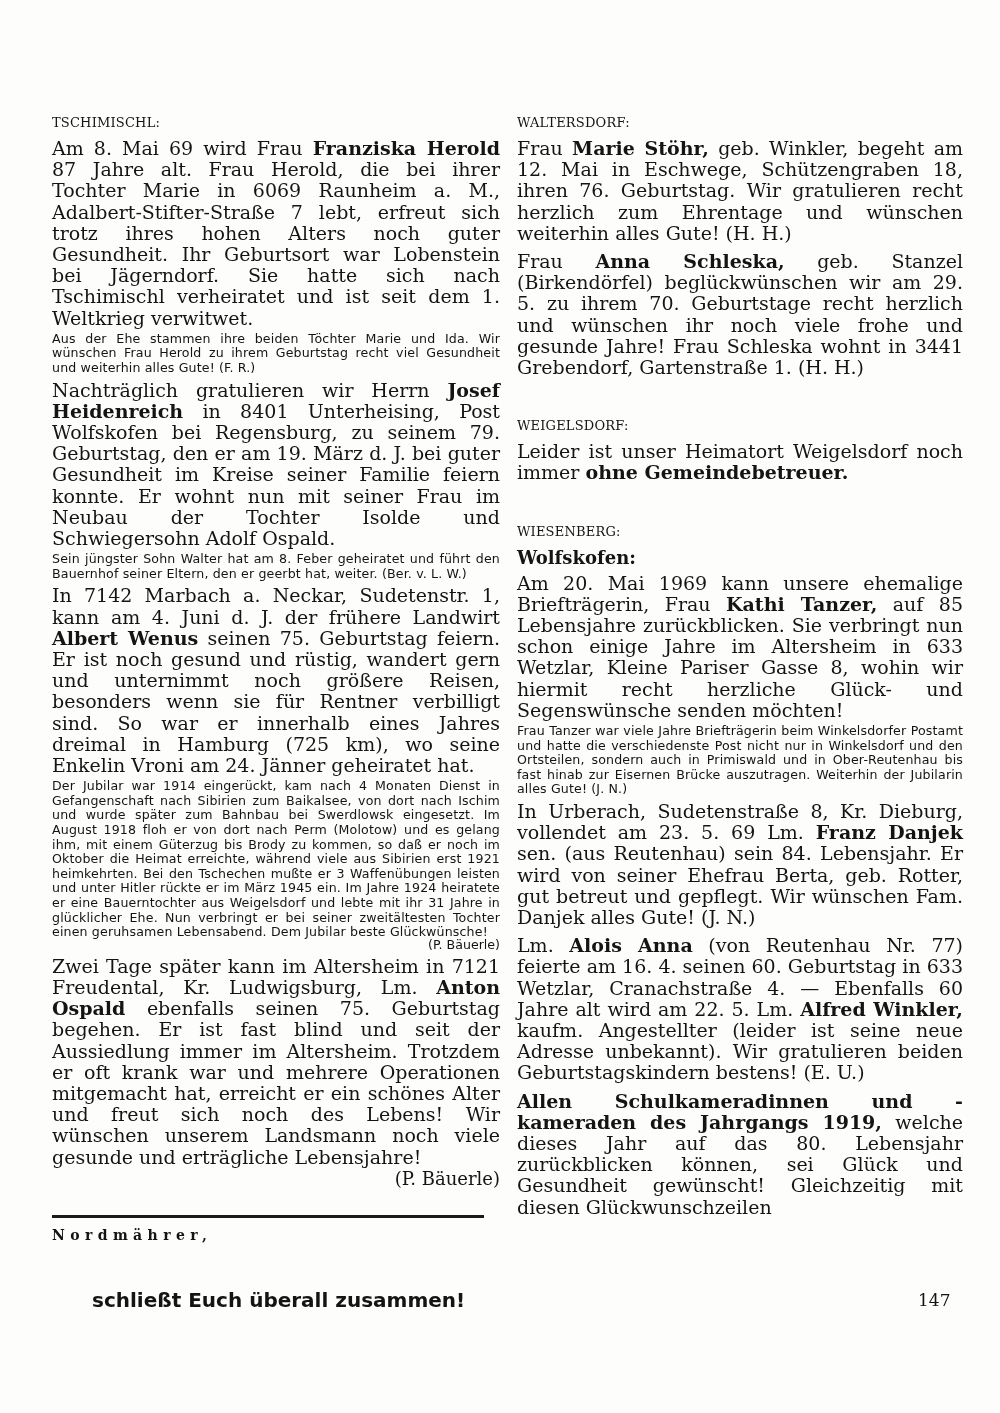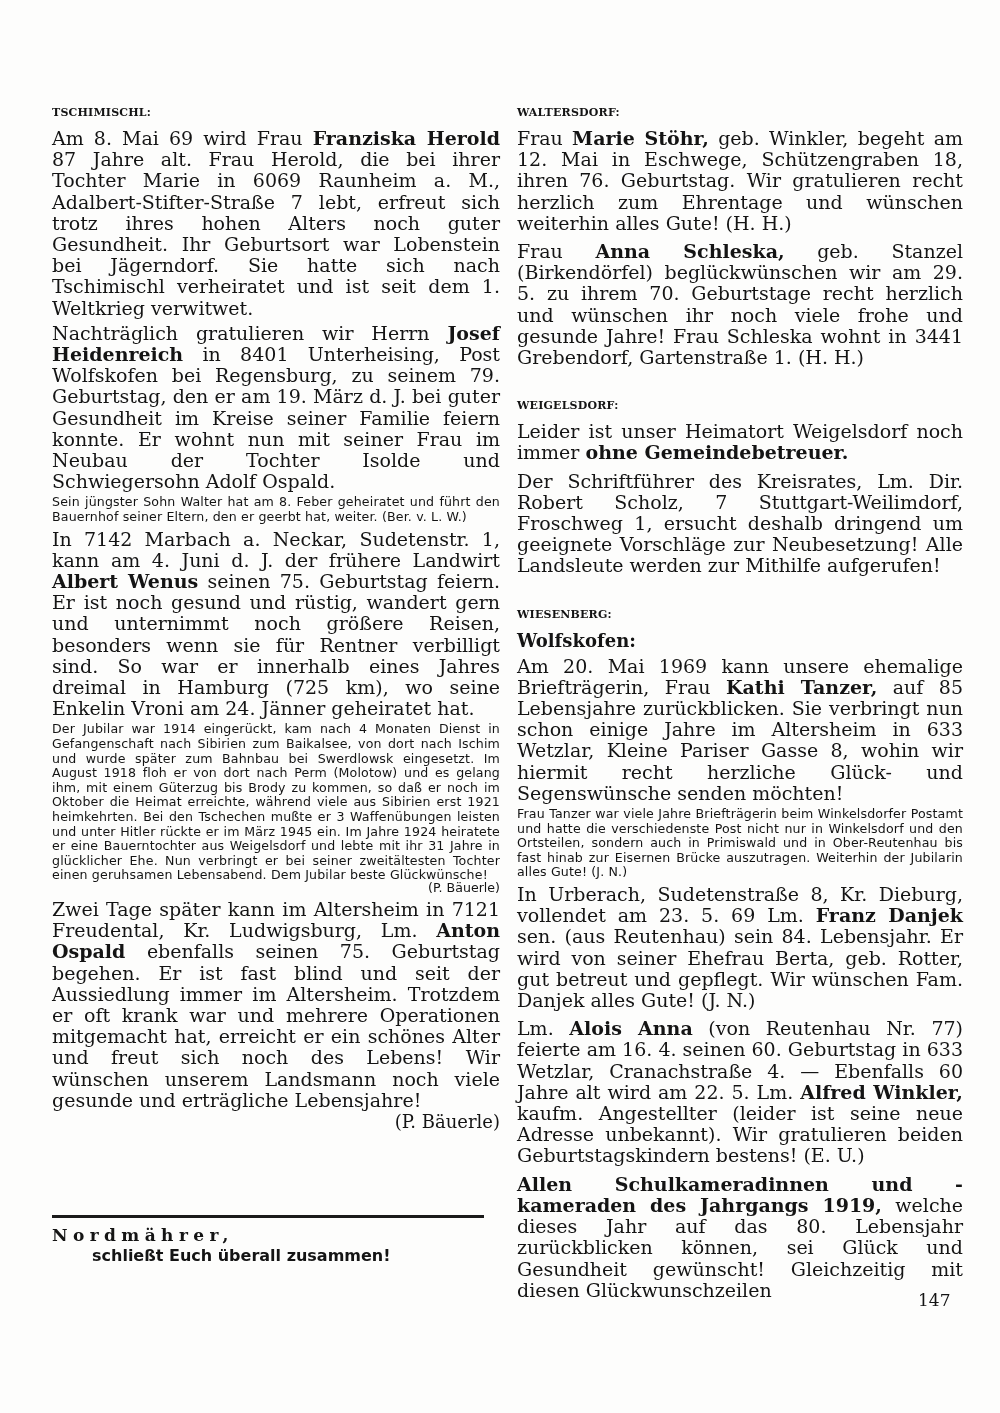--- a/index.html
+++ b/index.html
@@ -1,44 +1,45 @@
 <!DOCTYPE html>
 <html><head>
 <meta charset="utf-8">
 <style>
   html, body { margin: 0; padding: 0; background: #ffffff; }
   body { width: 1000px; height: 1413px; position: relative; overflow: hidden; color: #141414; }
   .page { position: absolute; left: 0; top: 0; width: 1000px; height: 1413px; background: #fdfdfc; }
   .col { position: absolute; top: 94px; width: 448px; font-family: "DejaVu Serif", serif; }
   .col-left { left: 52px; }
   .col-right { left: 517px; width: 446px; }
-  .heading { font-family: "DejaVu Serif", serif; font-weight: bold; font-size: 11px; letter-spacing: 0.2px; margin: 8px 0 4px 0; line-height: 22px; }
+  .heading { font-family: "DejaVu Serif", serif; font-weight: normal; font-size: 13px; letter-spacing: 0.2px; margin: 18px 0 4px 0; line-height: 22px; }
   .subheading { font-weight: bold; font-size: 18px; margin: 0 0 4px 0; line-height: 22px; }
   .p { font-size: 19px; line-height: 21.2px; text-align: justify; margin: 4px 0 7px 0; hyphens: manual; }
   .p.tight { margin-bottom: 3px; }
   .small { font-family: "DejaVu Sans", sans-serif; font-size: 12.6px; line-height: 14.6px; text-align: justify; margin: 0 0 4px 0; letter-spacing: 0.15px; }
   .sig { text-align: right; font-size: 16.5px; line-height: 20px; margin: -2px 0 0 0; }
   .sig.small-sig { font-family: "DejaVu Sans", sans-serif; font-size: 12.6px; line-height: 14px; margin: -2px 0 2px 0; }
   b { font-weight: bold; }
   .gap { height: 12px; }
   .rule { position: absolute; left: 52px; top: 1215px; width: 432px; height: 3px; background: #1a1a1a; }
   .slogan { position: absolute; left: 52px; top: 1224px; font-family: "DejaVu Serif", serif; font-weight: bold; }
-  .slogan-1 { font-size: 17px; letter-spacing: 5.4px; line-height: 22px; }
-  .slogan-2 { font-size: 16px; line-height: 20px; padding-left: 40px; font-family: "DejaVu Sans", sans-serif; }
+  .slogan-1 { font-size: 14px; letter-spacing: 5.4px; line-height: 22px; }
+  .slogan-2 { font-size: 20px; line-height: 20px; padding-left: 40px; font-family: "DejaVu Sans", sans-serif; margin-top: 44px; }
   .pagenum { position: absolute; left: 918px; top: 1290px; font-family: "DejaVu Serif", serif; font-size: 17px; }
 </style>
 </head>
 <body>
 
 <div class="page">
 
   <div class="col col-left">
     <section>
       <h2 class="heading">TSCHIMISCHL:</h2>
       <p class="p tight"><span>Am 8. Mai 69 wird Frau </span><b>Franziska Herold</b><span> 87 Jahre alt. Frau Herold, die bei ihrer Tochter Marie in 6069 Raunheim a. M., Adalbert-Stifter-Straße 7 lebt, erfreut sich trotz ihres hohen Alters noch guter Gesundheit. Ihr Geburtsort war Lobenstein bei Jägerndorf. Sie hatte sich nach Tschimischl verheiratet und ist seit dem 1. Weltkrieg verwitwet.</span></p>
+      <p class="small">Aus der Ehe stammen ihre beiden Töchter Marie und Ida. Wir wünschen Frau Herold zu ihrem Geburtstag recht viel Gesundheit und weiterhin alles Gute! (F. R.)</p>
       <p class="p tight"><span>Nachträglich gratulieren wir Herrn </span><b>Josef Heidenreich</b><span> in 8401 Unterheising, Post Wolfskofen bei Regensburg, zu seinem 79. Geburtstag, den er am 19. März d. J. bei guter Gesundheit im Kreise seiner Familie feiern konnte. Er wohnt nun mit seiner Frau im Neubau der Tochter Isolde und Schwiegersohn Adolf Ospald.</span></p>
       <p class="small">Sein jüngster Sohn Walter hat am 8. Feber geheiratet und führt den Bauernhof seiner Eltern, den er geerbt hat, weiter. (Ber. v. L. W.)</p>
       <p class="p tight"><span>In 7142 Marbach a. Neckar, Sudetenstr. 1, kann am 4. Juni d. J. der frühere Landwirt </span><b>Albert Wenus</b><span> seinen 75. Geburtstag feiern. Er ist noch gesund und rüstig, wandert gern und unternimmt noch größere Reisen, besonders wenn sie für Rentner verbilligt sind. So war er innerhalb eines Jahres dreimal in Hamburg (725 km), wo seine Enkelin Vroni am 24. Jänner geheiratet hat.</span></p>
       <p class="small" style="margin-bottom:0">Der Jubilar war 1914 eingerückt, kam nach 4 Monaten Dienst in Gefangenschaft nach Sibirien zum Baikalsee, von dort nach Ischim und wurde später zum Bahnbau bei Swerdlowsk eingesetzt. Im August 1918 floh er von dort nach Perm (Molotow) und es gelang ihm, mit einem Güterzug bis Brody zu kommen, so daß er noch im Oktober die Heimat erreichte, während viele aus Sibirien erst 1921 heimkehrten. Bei den Tschechen mußte er 3 Waffenübungen leisten und unter Hitler rückte er im März 1945 ein. Im Jahre 1924 heiratete er eine Bauerntochter aus Weigelsdorf und lebte mit ihr 31 Jahre in glücklicher Ehe. Nun verbringt er bei seiner zweitältesten Tochter einen geruhsamen Lebensabend. Dem Jubilar beste Glückwünsche!</p>
       <p class="sig small-sig">(P. Bäuerle)</p>
       <p class="p" style="margin-bottom:0"><span>Zwei Tage später kann im Altersheim in 7121 Freudental, Kr. Ludwigsburg, Lm. </span><b>Anton Ospald</b><span> ebenfalls seinen 75. Geburtstag begehen. Er ist fast blind und seit der Aussiedlung immer im Altersheim. Trotzdem er oft krank war und mehrere Operationen mitgemacht hat, erreicht er ein schönes Alter und freut sich noch des Lebens! Wir wünschen unserem Landsmann noch viele gesunde und erträgliche Lebensjahre!</span></p>
       <p class="sig" style="font-size:18px; line-height:22px; margin-top:0">(P. Bäuerle)</p>
     </section>
   </div>
 
@@ -51,21 +52,20 @@
   <div class="col col-right">
     <section>
       <h2 class="heading">WALTERSDORF:</h2>
       <p class="p"><span>Frau </span><b>Marie Stöhr,</b><span> geb. Winkler, begeht am 12. Mai in Eschwege, Schützengraben 18, ihren 76. Geburtstag. Wir gratulieren recht herzlich zum Ehrentage und wünschen weiterhin alles Gute! (H. H.)</span></p>
       <p class="p"><span>Frau </span><b>Anna Schleska,</b><span> geb. Stanzel (Birkendörfel) beglückwünschen wir am 29. 5. zu ihrem 70. Geburtstage recht herzlich und wünschen ihr noch viele frohe und gesunde Jahre! Frau Schleska wohnt in 3441 Grebendorf, Gartenstraße 1. (H. H.)</span></p>
     </section>
     <div class="gap"></div>
     <section>
       <h2 class="heading">WEIGELSDORF:</h2>
       <p class="p"><span>Leider ist unser Heimatort Weigelsdorf noch immer </span><b>ohne Gemeindebetreuer.</b></p>
-      <p class="p"><span>Der Schriftführer des Kreisrates, Lm. Dir. Robert Scholz, 7 Stuttgart-Weilimdorf, Froschweg 1, ersucht deshalb dringend um geeignete Vorschläge zur Neubesetzung! Alle Landsleute werden zur Mithilfe aufgerufen!</span></p>
     </section>
     <div class="gap"></div>
     <section>
       <h2 class="heading">WIESENBERG:</h2>
       <h3 class="subheading">Wolfskofen:</h3>
       <p class="p tight"><span>Am 20. Mai 1969 kann unsere ehemalige Briefträgerin, Frau </span><b>Kathi Tanzer,</b><span> auf 85 Lebensjahre zurückblicken. Sie verbringt nun schon einige Jahre im Altersheim in 633 Wetzlar, Kleine Pariser Gasse 8, wohin wir hiermit recht herzliche Glück- und Segenswünsche senden möchten!</span></p>
       <p class="small">Frau Tanzer war viele Jahre Briefträgerin beim Winkelsdorfer Postamt und hatte die verschiedenste Post nicht nur in Winkelsdorf und den Ortsteilen, sondern auch in Primiswald und in Ober-Reutenhau bis fast hinab zur Eisernen Brücke auszutragen. Weiterhin der Jubilarin alles Gute! (J. N.)</p>
       <p class="p"><span>In Urberach, Sudetenstraße 8, Kr. Dieburg, vollendet am 23. 5. 69 Lm. </span><b>Franz Danjek</b><span> sen. (aus Reutenhau) sein 84. Lebensjahr. Er wird von seiner Ehefrau Berta, geb. Rotter, gut betreut und gepflegt. Wir wünschen Fam. Danjek alles Gute! (J. N.)</span></p>
       <p class="p"><span>Lm. </span><b>Alois Anna</b><span> (von Reutenhau Nr. 77) feierte am 16. 4. seinen 60. Geburtstag in 633 Wetzlar, Cranachstraße 4. — Ebenfalls 60 Jahre alt wird am 22. 5. Lm. </span><b>Alfred Winkler,</b><span> kaufm. Angestellter (leider ist seine neue Adresse unbekannt). Wir gratulieren beiden Geburtstagskindern bestens! (E. U.)</span></p>
       <p class="p"><b>Allen Schulkameradinnen und -kameraden des Jahrgangs 1919,</b><span> welche dieses Jahr auf das 80. Lebensjahr zurückblicken können, sei Glück und Gesundheit gewünscht! Gleichzeitig mit diesen Glückwunschzeilen</span></p>

